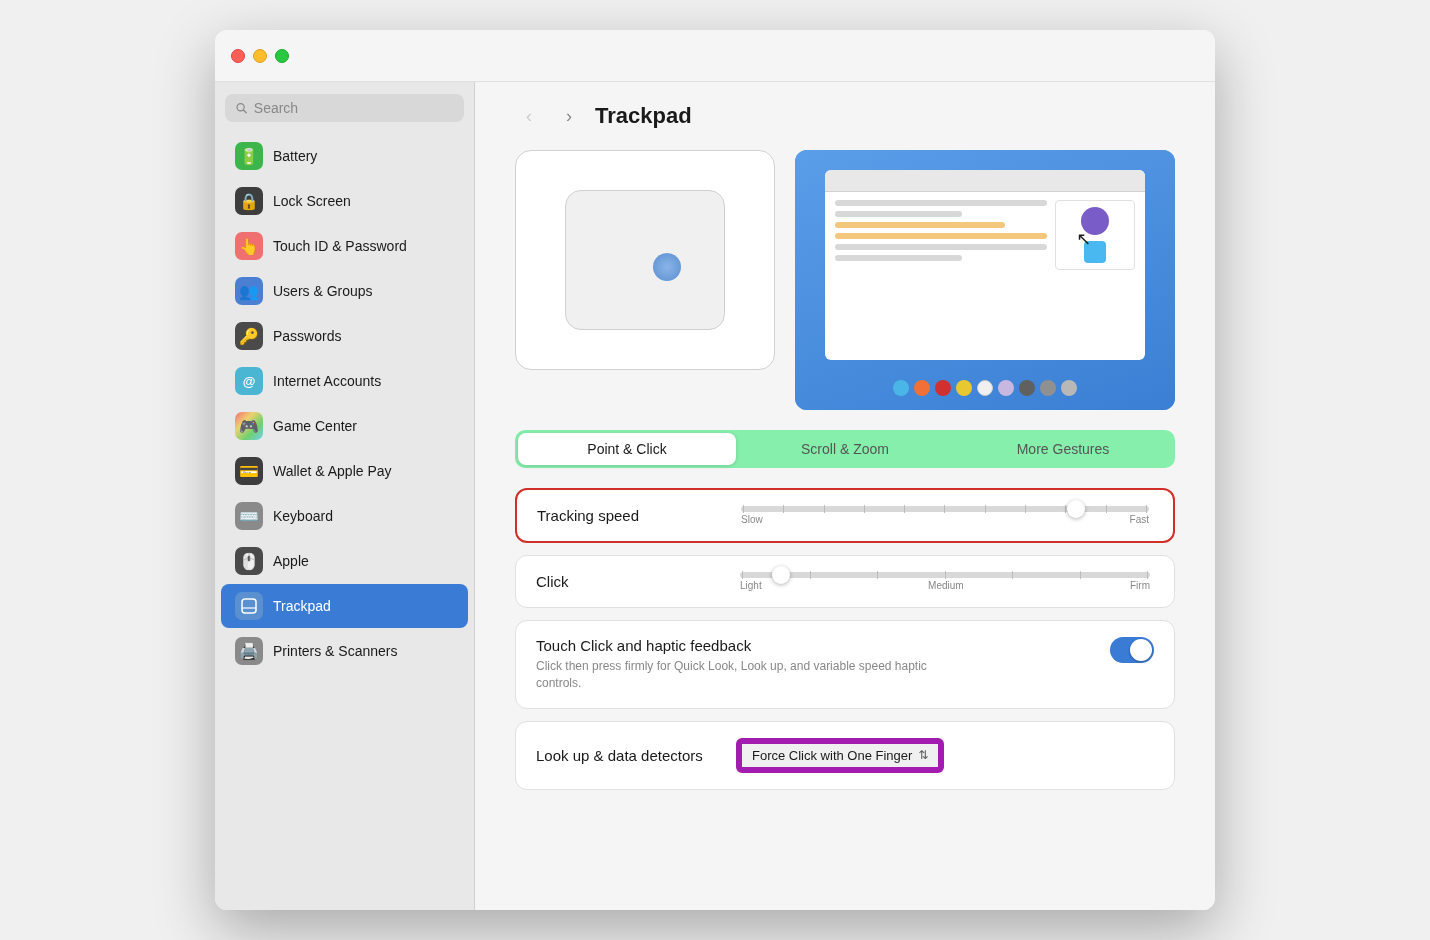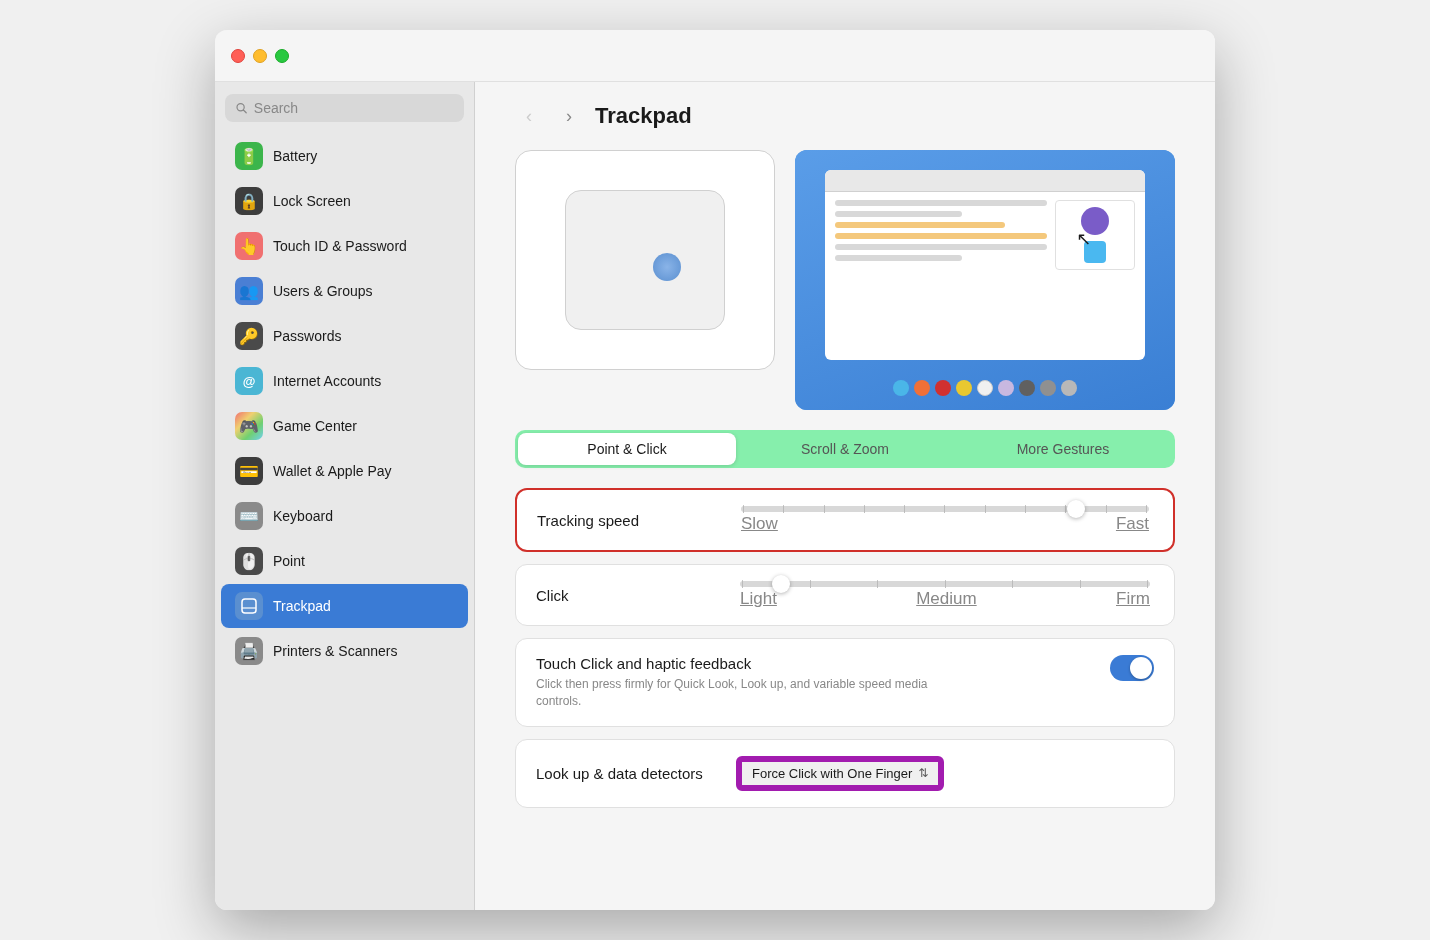--- a/index.html
+++ b/index.html
@@ -358,24 +358,23 @@
       background: white;
       border-radius: 50%;
       top: 50%;
       transform: translate(-50%, -50%);
       box-shadow: 0 1px 4px rgba(0,0,0,0.3);
       cursor: pointer;
     }
     .slider-labels {
       display: flex;
       justify-content: space-between;
-      font-size: 17px;
+      font-size: 10px;
       color: #888;
       padding: 0 4px;
-      text-decoration: underline;
     }
 
     
     .toggle {
       width: 44px;
       height: 26px;
       background: #3a7bd5;
       border-radius: 13px;
       position: relative;
       cursor: pointer;
@@ -472,21 +471,21 @@
     <div class="sidebar-item">
       <div class="sidebar-icon icon-wallet">💳</div>
       <span>Wallet &amp; Apple Pay</span>
     </div>
     <div class="sidebar-item">
       <div class="sidebar-icon icon-keyboard">⌨️</div>
       <span>Keyboard</span>
     </div>
     <div class="sidebar-item">
       <div class="sidebar-icon icon-mouse">🖱️</div>
-      <span>Point</span>
+      <span>Apple</span>
     </div>
     <div class="sidebar-item active">
       <div class="sidebar-icon" style="background:#5a8fd0;">
         <svg width="18" height="18" viewBox="0 0 18 18" fill="none">
           <rect x="2" y="2" width="14" height="14" rx="3" stroke="white" stroke-width="1.5"></rect>
           <line x1="2" y1="11" x2="16" y2="11" stroke="white" stroke-width="1.2"></line>
         </svg>
       </div>
       <span style="color:white;">Trackpad</span>
     </div>
@@ -610,21 +609,21 @@
               <span>Firm</span>
             </div>
           </div>
         </div>
       </div>
 
       <div class="settings-section">
         <div class="force-click-row">
           <div class="force-click-text">
             <div class="setting-label">Touch Click and haptic feedback</div>
-            <div class="setting-sublabel">Click then press firmly for Quick Look, Look up, and variable speed media controls.</div>
+            <div class="setting-sublabel">Click then press firmly for Quick Look, Look up, and variable speed haptic controls.</div>
           </div>
           <div class="toggle">
             <div class="toggle-knob"></div>
           </div>
         </div>
       </div>
 
       <div class="settings-section">
         <div class="setting-row">
           <span class="setting-label">Look up &amp; data detectors</span>

